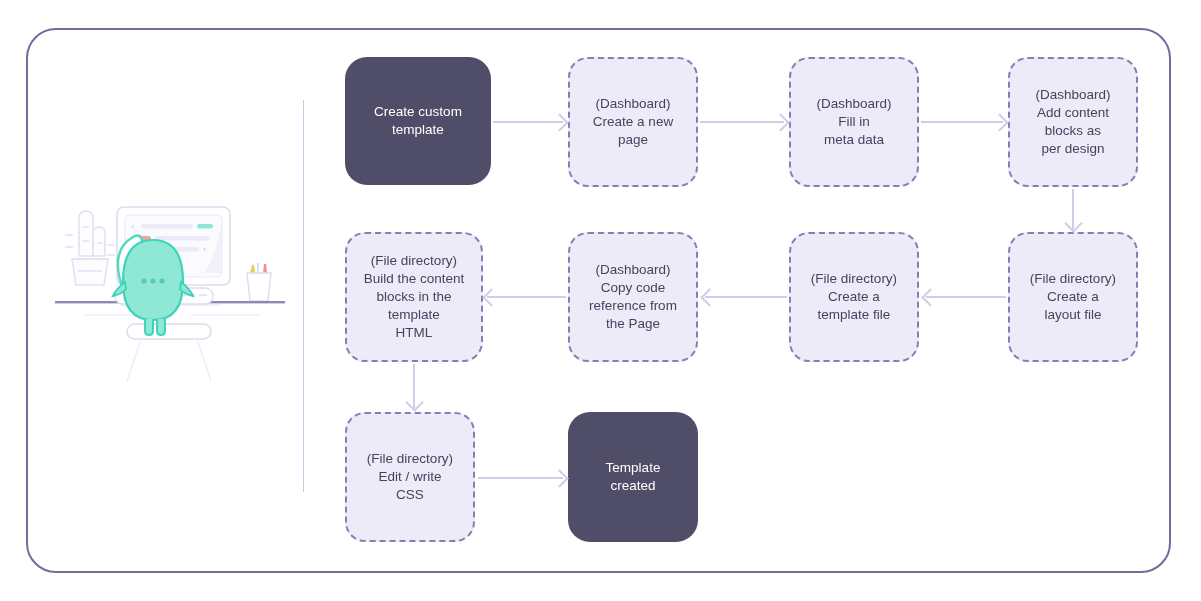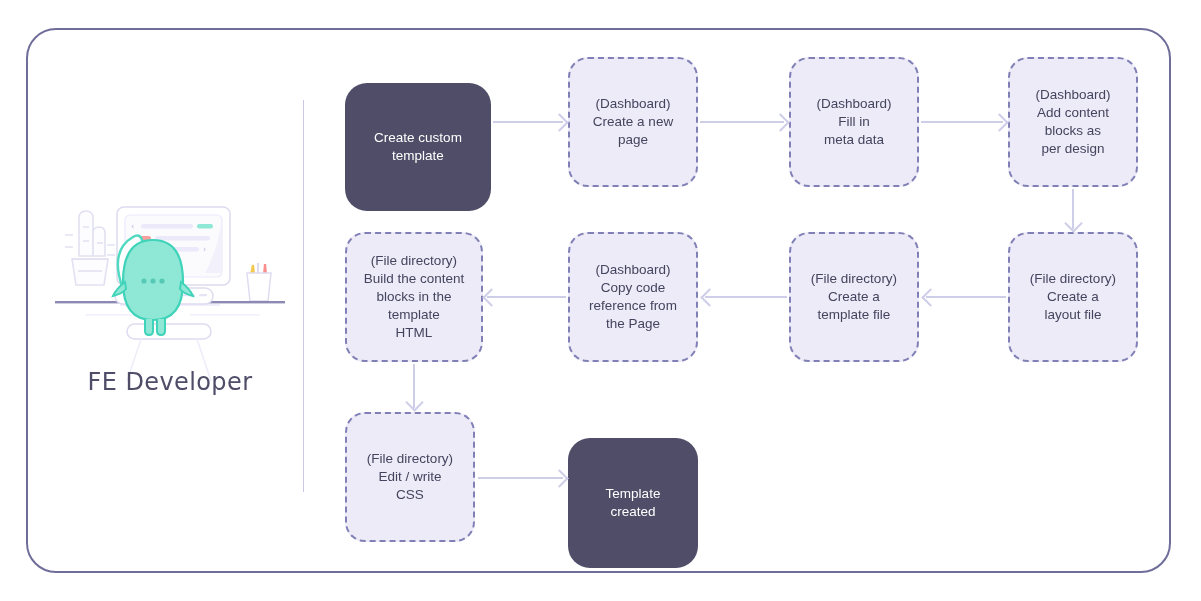--- a/index.html
+++ b/index.html
@@ -21,21 +21,21 @@
   .illus-caption{position:absolute;left:45px;top:368px;width:250px;
       text-align:center;font-size:24px;color:#4f4d68;letter-spacing:.4px;
       font-family:"DejaVu Sans",sans-serif;}
 
   
   .node{position:absolute;box-sizing:border-box;display:flex;
         align-items:center;justify-content:center;text-align:center;
         border-radius:22px;}
   .node .txt{line-height:1.33;white-space:pre-line;}
 
-  .node.solid{background:#4f4d68;color:#ffffff;margin-top:26px;}
+  .node.solid{background:#4f4d68;color:#ffffff;}
   .node.solid .txt{font-size:13.5px;}
 
   .node.dashed{background:#ecebf7;border:2.5px dashed #8180b6;
                color:#45445f;border-radius:20px;}
   .node.dashed .txt{font-size:13.5px;}
 
   
   #n-start   {left:345px; top:57px;  width:146px;height:128px;}
   #n-newpage {left:568px; top:57px;  width:130px;height:130px;}
   #n-meta    {left:789px; top:57px;  width:130px;height:130px;}
@@ -125,21 +125,20 @@
         <path d="M70 97 q-9 7 -12 14 q9 -2 13 -7 z" fill="#8fe8d6" stroke="#3fd3b9" stroke-width="2"></path>
         <path d="M126 97 q9 7 12 14 q-9 -2 -13 -7 z" fill="#8fe8d6" stroke="#3fd3b9" stroke-width="2"></path>
         <path d="M90 134 l0 12 q0 4 4 4 q4 0 4 -4 l0 -12" fill="#8fe8d6" stroke="#3fd3b9" stroke-width="2"></path>
         <path d="M102 134 l0 12 q0 4 4 4 q4 0 4 -4 l0 -12" fill="#8fe8d6" stroke="#3fd3b9" stroke-width="2"></path>
         <circle cx="89" cy="96" r="2.6" fill="#55c9b5"></circle>
         <circle cx="98" cy="96" r="2.6" fill="#55c9b5"></circle>
         <circle cx="107" cy="96" r="2.6" fill="#55c9b5"></circle>
       </g>
     </svg>
   </div>
-  <div class="illus-caption">FE Developer</div>
 
   <div id="n-start" class="node solid">
     <span class="txt">Create custom
 template</span>
   </div>
   <div id="n-newpage" class="node dashed">
     <span class="txt">(Dashboard)
 Create a new
 page</span>
   </div>

